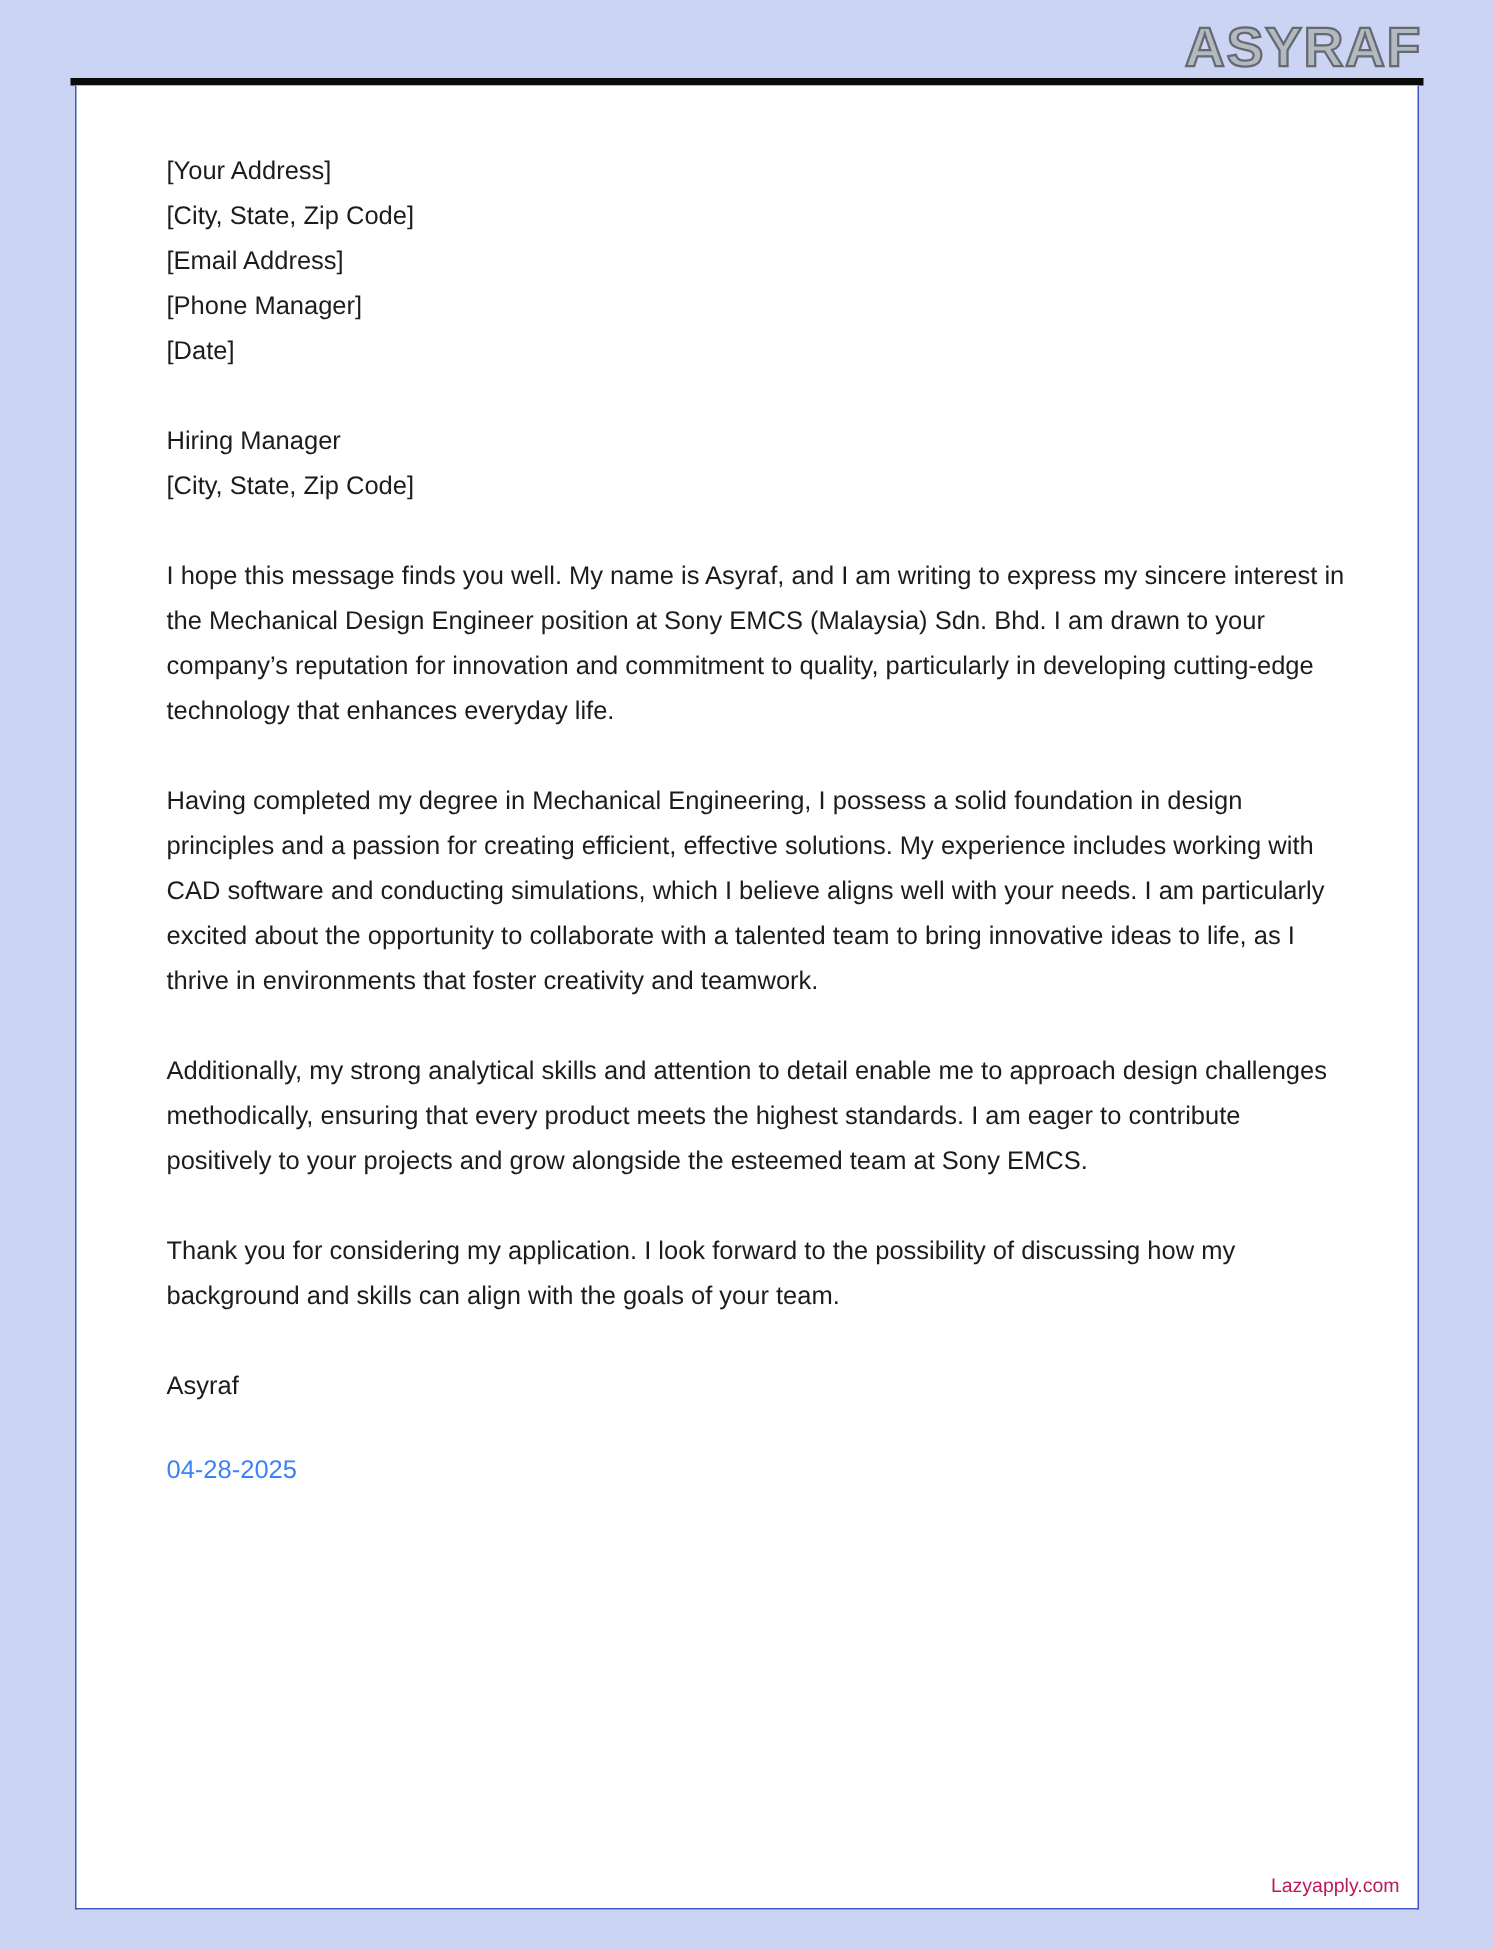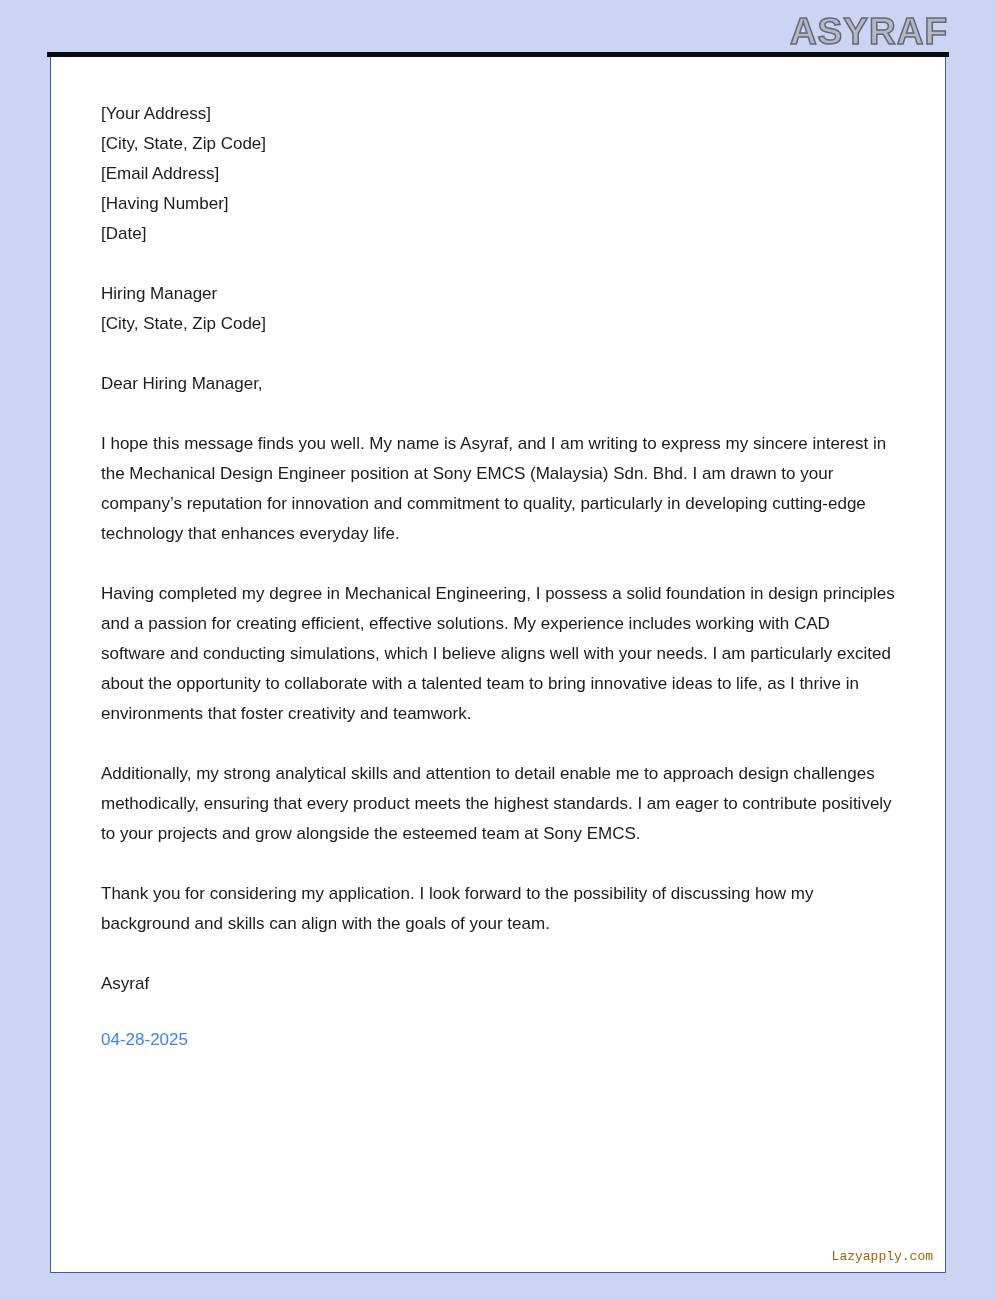--- a/index.html
+++ b/index.html
@@ -42,72 +42,69 @@
     border: 1px solid #4156c6;
     border-top: none;
     min-height: 1216px;
     position: relative;
     padding: 42px 48px 60px 50px;
   }
   .letter {
     color: #1c1c1c;
     font-size: 17px;
     line-height: 30px;
+    margin-left: 10px;
   }
   .block { margin-bottom: 30px; }
   .letter p { margin: 0 0 30px 0; }
   .letter p:last-of-type { margin-bottom: 0; }
   .line { display: block; }
   .closing-block { margin-top: 30px; }
   .signature-block { margin-top: 30px; }
   .date-link {
     display: inline-block;
     margin-top: 26px;
     color: #3b82f6;
     text-decoration: none;
     font-size: 17px;
     cursor: pointer;
   }
   .page-footer {
     position: absolute;
     right: 12px;
     bottom: 8px;
     font-size: 13px;
-    color: #a16207;
-    font-family: Liberation Mono, monospace;
+    color: #be185d;
   }
 </style>
 </head>
 <body>
 
 <div class="brand-header">
   <div class="brand-text">ASYRAF</div>
 </div>
 
 <div class="top-bar"></div>
 
 <div class="page">
   <div class="letter">
 
     <div class="block">
       <span class="line">[Your Address]</span>
       <span class="line">[City, State, Zip Code]</span>
       <span class="line">[Email Address]</span>
-      <span class="line">[Having Number]</span>
+      <span class="line">[Phone Manager]</span>
       <span class="line">[Date]</span>
     </div>
 
     <div class="block">
       <span class="line">Hiring Manager</span>
       <span class="line">[City, State, Zip Code]</span>
     </div>
 
-    <div class="block">
-      <span class="line">Dear Hiring Manager,</span>
-    </div>
 
     <p>I hope this message finds you well. My name is Asyraf, and I am writing to express my sincere interest in the Mechanical Design Engineer position at Sony EMCS (Malaysia) Sdn. Bhd. I am drawn to your company’s reputation for innovation and commitment to quality, particularly in developing cutting-edge technology that enhances everyday life.</p>
     <p>Having completed my degree in Mechanical Engineering, I possess a solid foundation in design principles and a passion for creating efficient, effective solutions. My experience includes working with CAD software and conducting simulations, which I believe aligns well with your needs. I am particularly excited about the opportunity to collaborate with a talented team to bring innovative ideas to life, as I thrive in environments that foster creativity and teamwork.</p>
     <p>Additionally, my strong analytical skills and attention to detail enable me to approach design challenges methodically, ensuring that every product meets the highest standards. I am eager to contribute positively to your projects and grow alongside the esteemed team at Sony EMCS.</p>
     <p>Thank you for considering my application. I look forward to the possibility of discussing how my background and skills can align with the goals of your team.</p>
 
 
     <div class="signature-block">
       <span class="line">Asyraf</span>
     </div>

